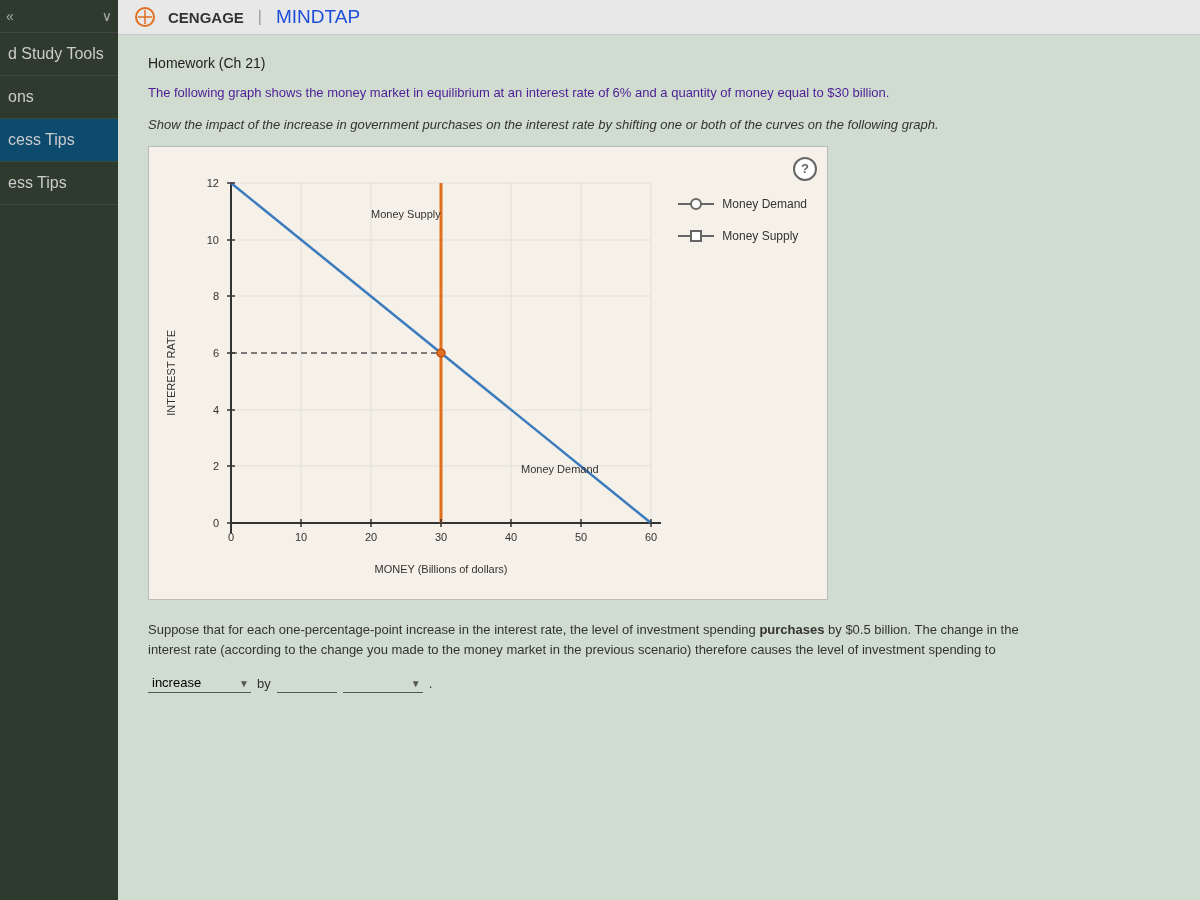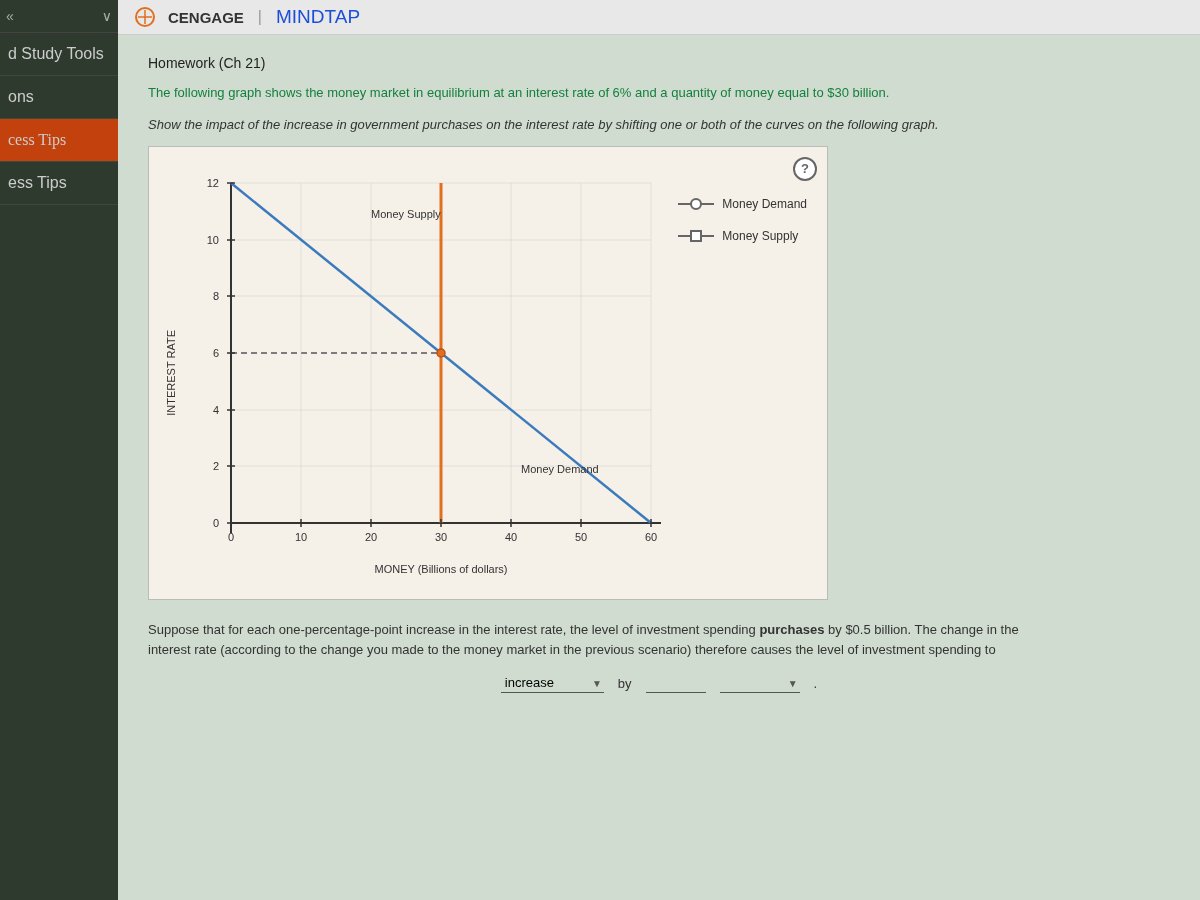--- a/index.html
+++ b/index.html
@@ -32,21 +32,21 @@
       font-size: 14px;
       cursor: pointer;
     }
     .sidebar-item {
       padding: 12px 8px;
       color: #ccc;
       font-size: 16px;
       border-bottom: 1px solid #3a4a3a;
       cursor: pointer;
     }
-    .sidebar-item.active { background: #c2410c; font-family: Liberation Serif, serif; }
+    .sidebar-item.active { background: #0c4a6e; }
 
     
     #main {
       flex: 1;
       display: flex;
       flex-direction: column;
       background: #d0dcd0;
       overflow-y: auto;
     }
 
@@ -90,21 +90,21 @@
 
     .page-title {
       font-size: 14px;
       font-weight: normal;
       color: #222;
       margin-bottom: 12px;
     }
 
     .instruction-text {
       font-size: 13px;
-      color: #15803d;
+      color: #4c1d95;
       margin-bottom: 14px;
       line-height: 1.5;
     }
     .instruction-italic {
       font-style: italic;
       color: #333;
       font-size: 13px;
       margin-bottom: 14px;
     }
 
@@ -209,24 +209,23 @@
       color: #333;
       line-height: 1.6;
       max-width: 980px;
       margin-bottom: 12px;
     }
     .bold { font-weight: bold; }
 
     .bottom-controls {
       display: flex;
       align-items: center;
-      gap: 14px;
-      font-size: 13px;
-      color: #333;
-      justify-content: center;
+      gap: 6px;
+      font-size: 13px;
+      color: #333;
     }
     .dropdown-select {
       border: none;
       border-bottom: 1px solid #555;
       background: transparent;
       font-size: 13px;
       padding: 2px 18px 2px 4px;
       appearance: none;
       cursor: pointer;
       min-width: 80px;

